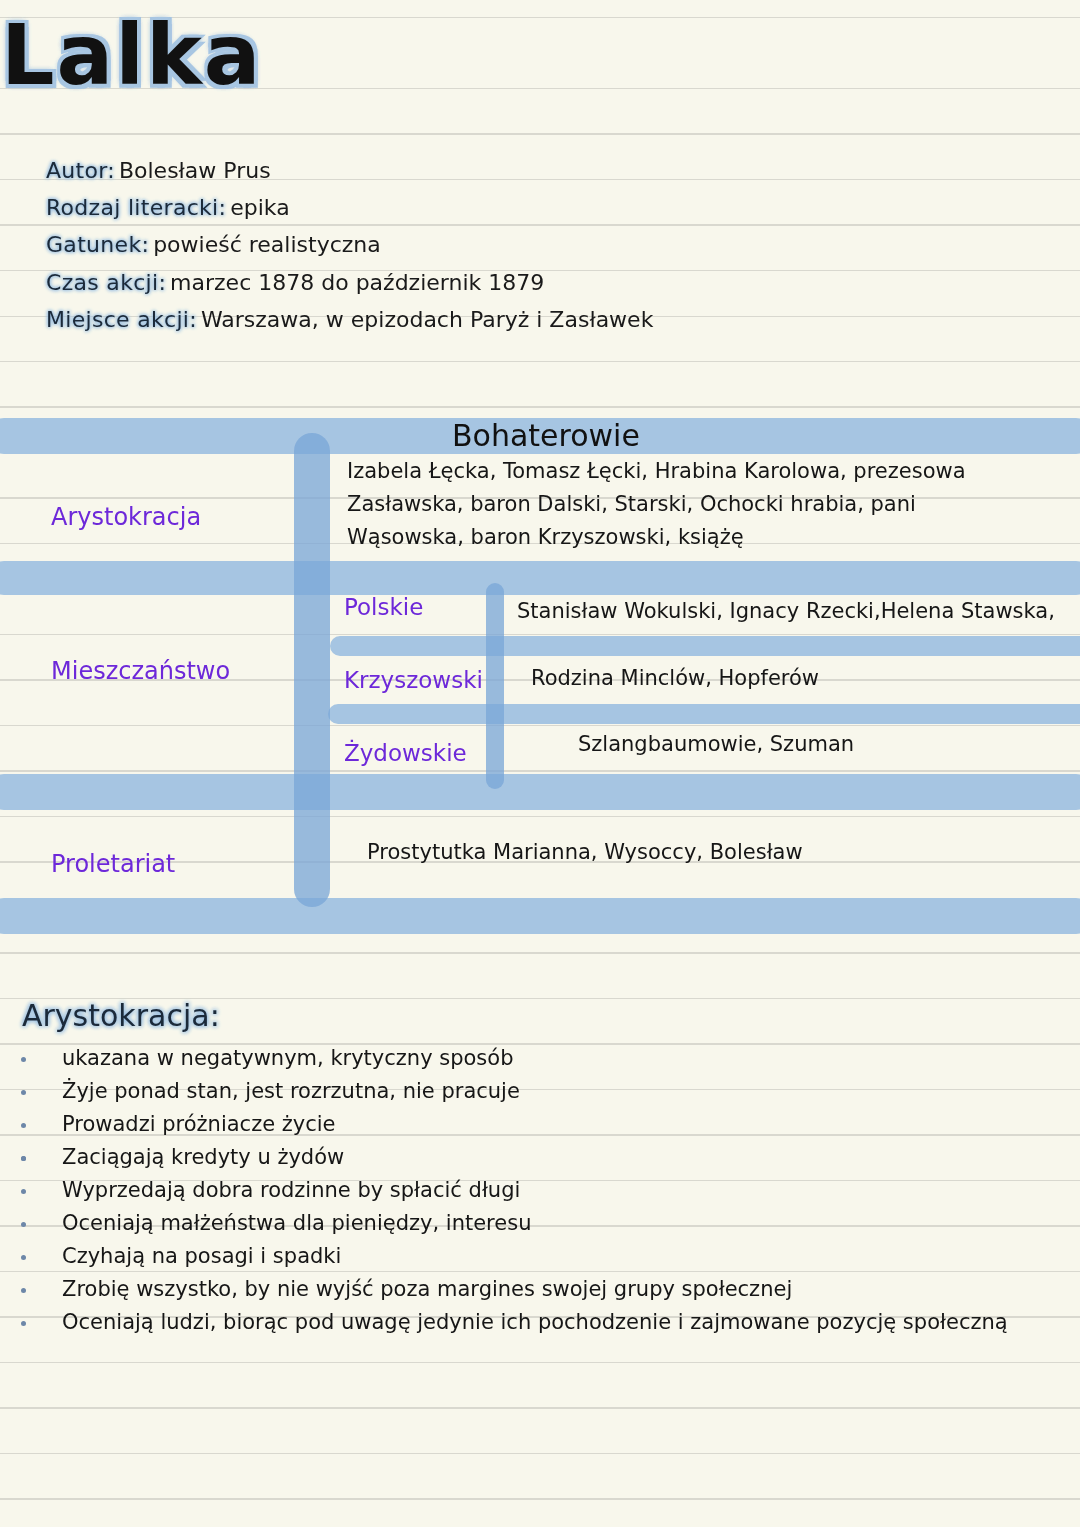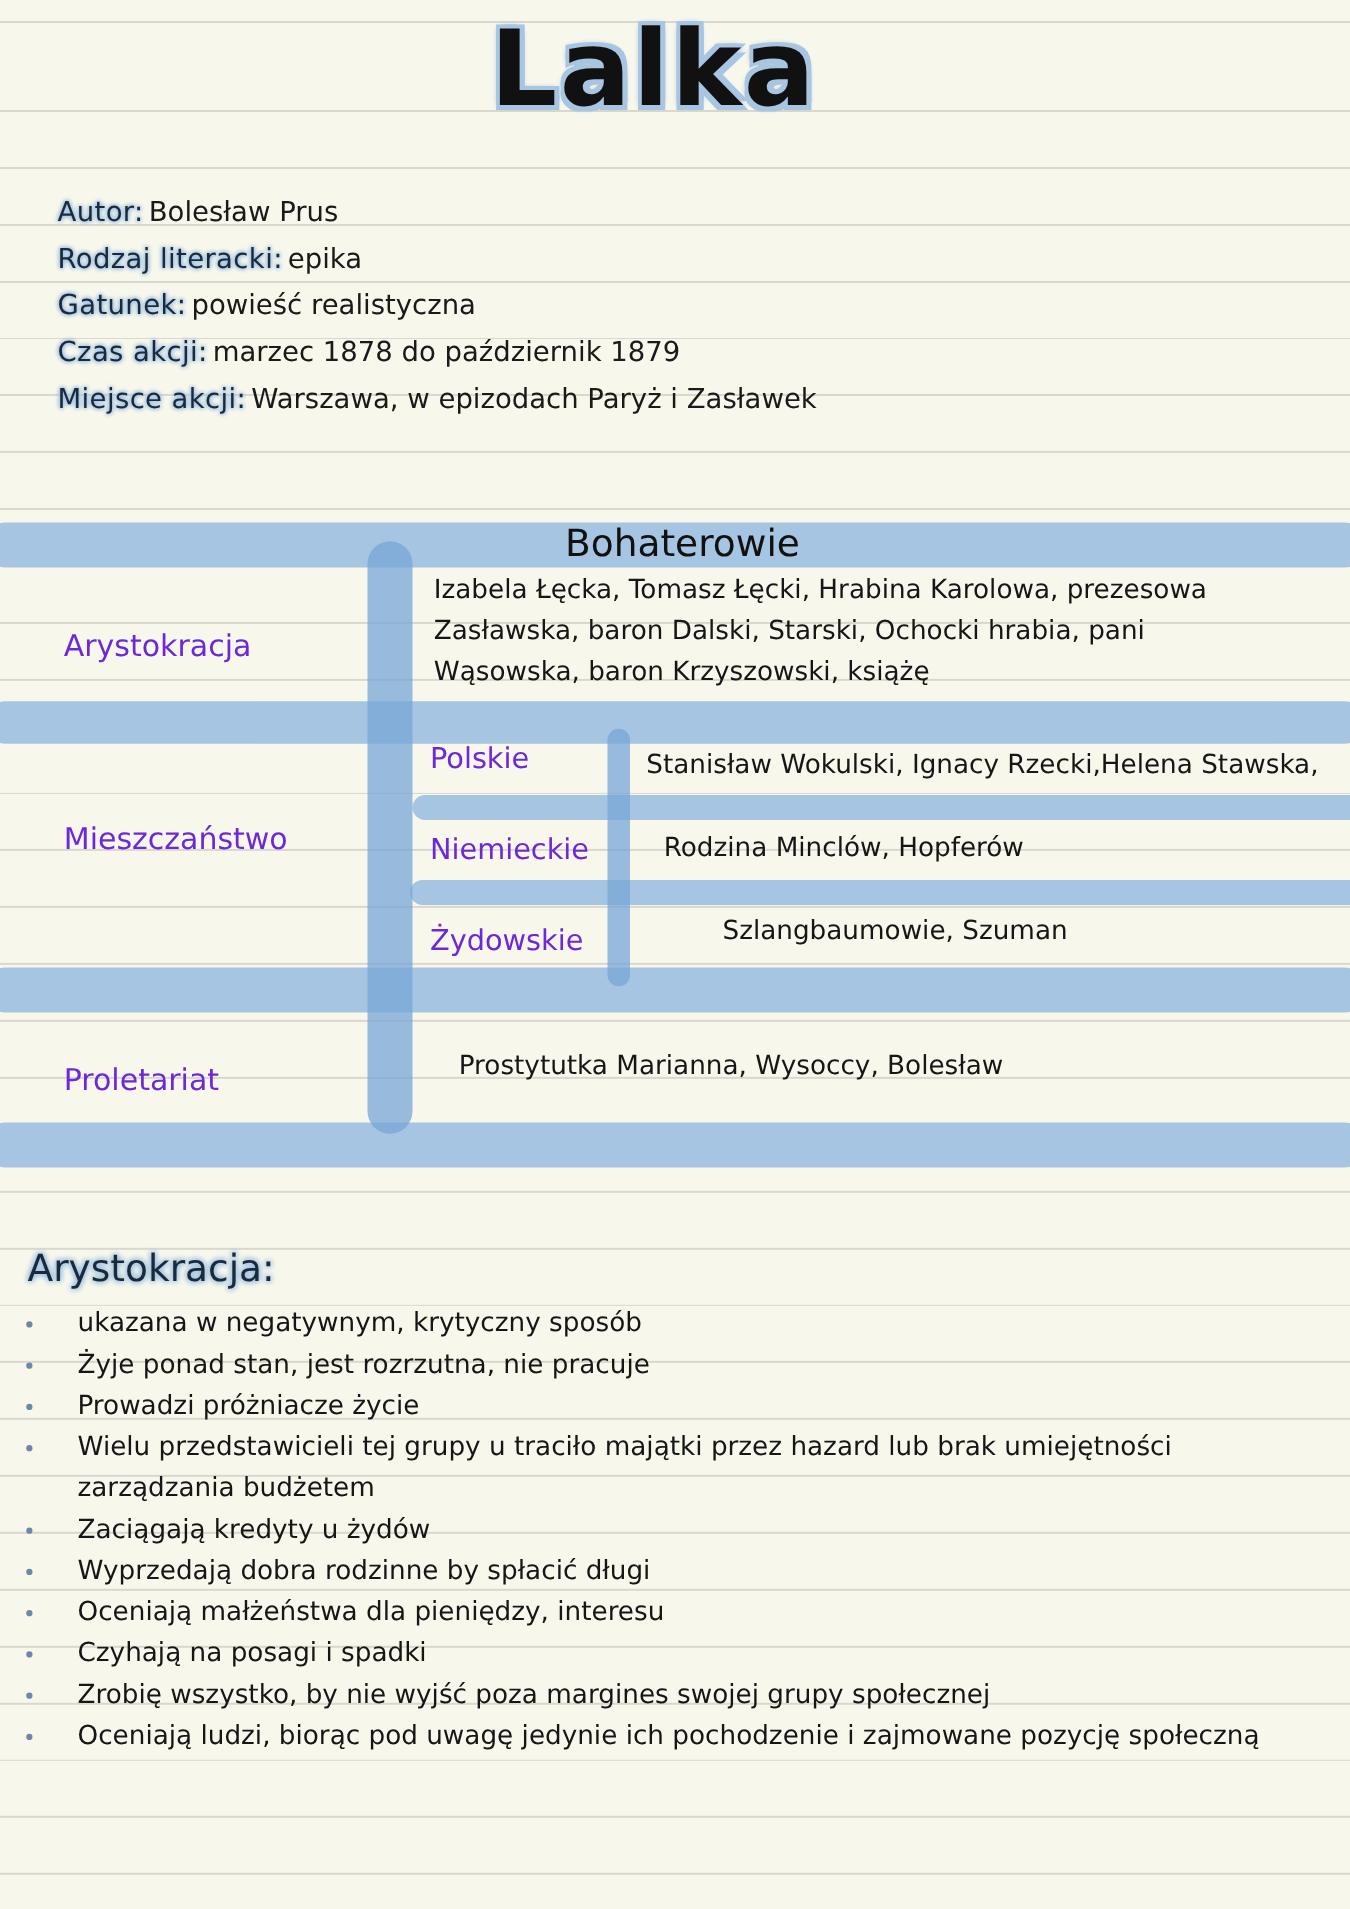--- a/index.html
+++ b/index.html
@@ -14,21 +14,21 @@
         #d9d8cf 44px, #d9d8cf 45.5px);
       background-position: 0 44px;
       font-family: "DejaVu Sans", sans-serif;
       color: #1a1a1a;
     }
     .abs { position: absolute; }
 
     
     .title {
       left: 0; width: 1044px; top: 6px;
-      text-align: center;
+      text-align: left;
       font-size: 84px;
       font-weight: bold;
       letter-spacing: 2px;
       color: #111;
       padding-left: 1px;
       text-shadow:
         0 0 6px #a8c6e2, 0 0 6px #a8c6e2, 0 0 6px #a8c6e2,
         4px 4px 0 #a8c6e2, -3px -3px 0 #a8c6e2, 4px -3px 0 #a8c6e2, -3px 4px 0 #a8c6e2;
     }
 
@@ -129,36 +129,36 @@
   <div class="abs cat-label" style="left:51px; top:503px;">Arystokracja</div>
   <div class="abs cell-text" style="left:347px; top:459px;">Izabela Łęcka, Tomasz Łęcki, Hrabina Karolowa, prezesowa</div>
   <div class="abs cell-text" style="left:347px; top:492px;">Zasławska, baron Dalski, Starski, Ochocki hrabia, pani</div>
   <div class="abs cell-text" style="left:347px; top:525px;">Wąsowska, baron Krzyszowski, książę</div>
 
   <div class="abs cat-label" style="left:51px; top:657px;">Mieszczaństwo</div>
 
   <div class="abs cat-label" style="left:344px; top:594px; font-size:23px;">Polskie</div>
   <div class="abs cell-text" style="left:517px; top:599px;">Stanisław Wokulski, Ignacy Rzecki,Helena Stawska,</div>
 
-  <div class="abs cat-label" style="left:344px; top:667px; font-size:23px;">Niemieckie</div>
+  <div class="abs cat-label" style="left:344px; top:667px; font-size:23px;">Krzyszowski</div>
   <div class="abs cell-text" style="left:531px; top:666px;">Rodzina Minclów, Hopferów</div>
 
   <div class="abs cat-label" style="left:344px; top:740px; font-size:23px;">Żydowskie</div>
   <div class="abs cell-text" style="left:578px; top:732px;">Szlangbaumowie, Szuman</div>
 
   <div class="abs cat-label" style="left:51px; top:850px;">Proletariat</div>
   <div class="abs cell-text" style="left:367px; top:840px;">Prostytutka Marianna, Wysoccy, Bolesław</div>
 </div>
 
 <div class="abs section-title">Arystokracja:</div>
 
 <ul class="abs bullet-list">
   <li class="bullet-item"><span class="bullet-dot"></span><span>ukazana w negatywnym, krytyczny sposób</span></li>
   <li class="bullet-item"><span class="bullet-dot"></span><span>Żyje ponad stan, jest rozrzutna, nie pracuje</span></li>
   <li class="bullet-item"><span class="bullet-dot"></span><span>Prowadzi próżniacze życie</span></li>
-  <li class="bullet-item"><span class="bullet-dot"></span><span>Wielu przedstawicieli tej grupy u traciło majątki przez hazard lub brak umiejętności zarządzania budżetem</span></li>
+  <li class="bullet-item"><span class="bullet-dot"></span></li>
   <li class="bullet-item"><span class="bullet-dot"></span><span>Zaciągają kredyty u żydów</span></li>
   <li class="bullet-item"><span class="bullet-dot"></span><span>Wyprzedają dobra rodzinne by spłacić długi</span></li>
   <li class="bullet-item"><span class="bullet-dot"></span><span>Oceniają małżeństwa dla pieniędzy, interesu</span></li>
   <li class="bullet-item"><span class="bullet-dot"></span><span>Czyhają na posagi i spadki</span></li>
   <li class="bullet-item"><span class="bullet-dot"></span><span>Zrobię wszystko, by nie wyjść poza margines swojej grupy społecznej</span></li>
   <li class="bullet-item"><span class="bullet-dot"></span><span>Oceniają ludzi, biorąc pod uwagę jedynie ich pochodzenie i zajmowane pozycję społeczną</span></li>
 </ul>
 
 </body></html>

